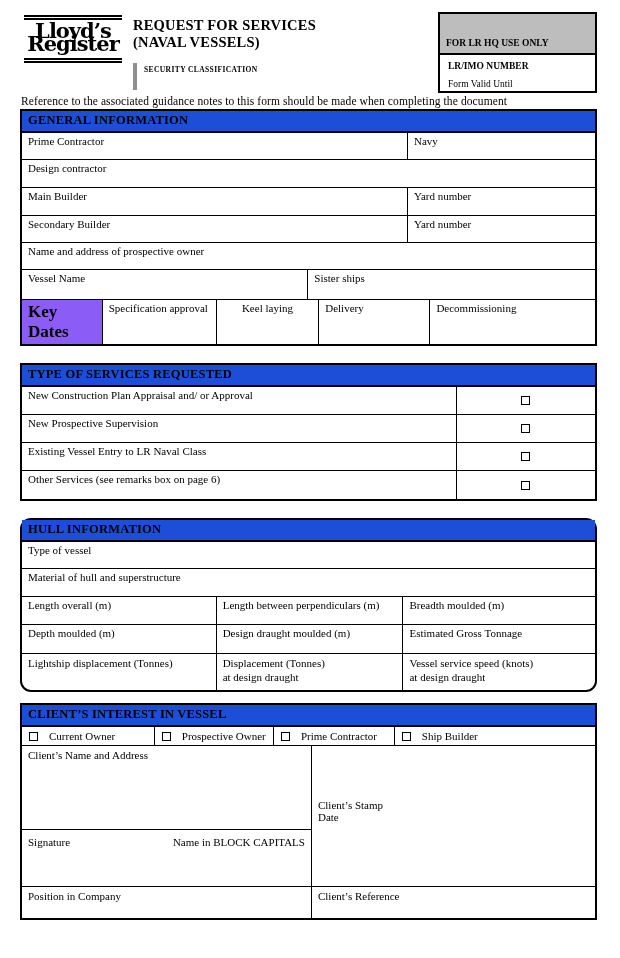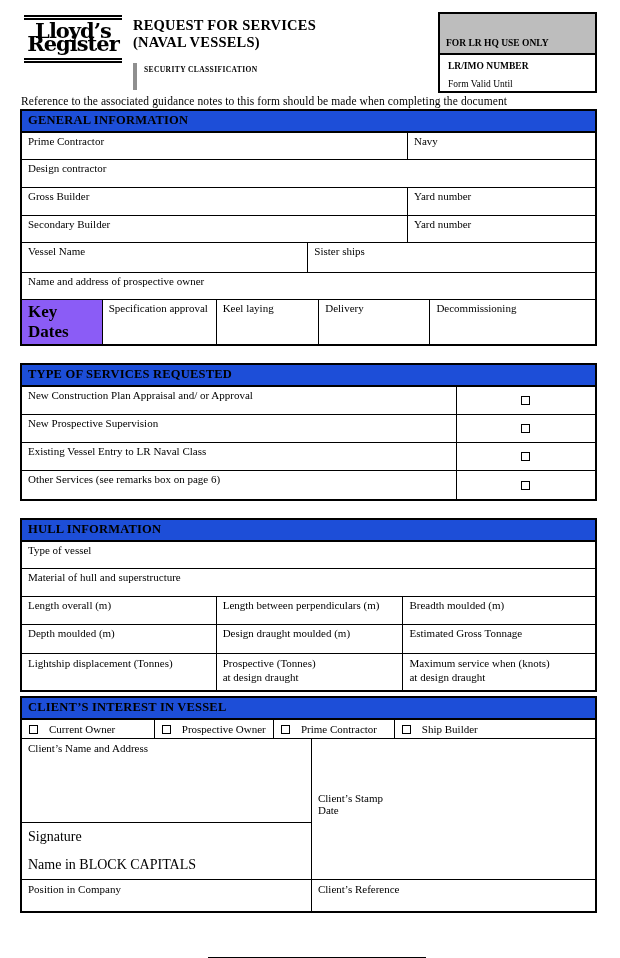--- a/index.html
+++ b/index.html
@@ -23,56 +23,56 @@
                border-bottom:2px solid #000; }
   .hqbox-body { padding:6px 8px 0; }
   .hq-lr { font-weight:bold; font-size:9.5px; margin-bottom:8px; }
   .hq-valid { font-size:9.5px; }
 
   .guidance { font-size:11.5px; margin:1px 0 2px 1px; letter-spacing:0.1px; }
 
   
   .sect { border:2px solid #000; width:577px; }
   .mb17 { margin-bottom:17px; }
-  .mb11 { margin-bottom:4px; }
+  .mb11 { margin-bottom:11px;border-radius:11px; }
   .sect-hdr { background:#1d4ed8; border-bottom:2px solid #000; font-weight:bold;
               font-size:12.5px; padding:2px 6px 3px; letter-spacing:0.2px; }
   .row { display:flex; border-bottom:1.5px solid #000; }
   .row.last { border-bottom:none; }
   .cell { padding:2px 6px; font-size:11px; }
   .cell.bl { border-left:1.5px solid #000; }
   .grow { flex:1; }
   .h27{min-height:27px} .h28{min-height:28px} .h29{min-height:29px}
   .h30{min-height:30px} .h36{min-height:36px} .h19{min-height:19px}
 
   
   .w67 { width:67.2%; } .w50 { width:49.8%; }
   .kd  { width:13.9%; background:#8b5cf6; font-weight:bold; font-size:17px; }
-  .kw1 { width:19.9%; } .kw2 { width:17.9%; } .kw3 { width:19.4%; }
+  .kw1 { width:19.9%; } .kw2 { width:17.9%;text-align:center; } .kw3 { width:19.4%; }
 
   
   .cbcell { width:24.3%; border-left:1.5px solid #000; display:flex;
             align-items:center; justify-content:center; }
   .cb { width:9px; height:9px; border:1.5px solid #000; display:inline-block; background:#fff; }
 
   
   .h1 { width:33.8%; } .h2 { width:32.6%; } .h3 { flex:1; }
 
   
   .rolecell { display:flex; align-items:center; border-left:1.5px solid #000;
               padding:0 4px 0 7px; font-size:11px; }
   .rolecell:first-child { border-left:none; }
   .rolecell .cb { margin-right:11px; flex:0 0 auto; }
   .r1{width:23.0%} .r2{width:19.9%} .r3{width:20.8%} .r4{width:21.1%} .r5{flex:1}
   .client-body { display:flex; }
   .cl-left { width:50.6%; border-right:1.5px solid #000; }
   .cl-right { flex:1; display:flex; flex-direction:column; }
   .cl-a { height:84px; border-bottom:1.5px solid #000; padding:3px 6px; font-size:11px; }
-  .cl-b { height:57px; border-bottom:1.5px solid #000; padding:6px; font-size:14px;
-          display:flex; flex-direction:column; justify-content:space-between; }
+  .cl-b { height:57px; border-bottom:1.5px solid #000; padding:6px; font-size:11px;
+          display:flex; flex-direction:row; justify-content:space-between; }
   .cl-c { height:31px; padding:3px 6px; font-size:11px; }
   .cr-a { height:141px; border-bottom:1.5px solid #000; padding:3px 6px 13px; font-size:11px;
           display:flex; flex-direction:column; justify-content:center; }
   .cr-b { height:31px; padding:3px 6px; font-size:11px; }
 
   
   .footer { margin-top:44px; display:flex; align-items:flex-start; width:577px; }
   .f-left { width:188px; font-size:11px; padding-top:5px; }
   .f-box { width:218px; border:2px solid #000; padding:3px 7px 9px; font-size:8px;
            font-weight:bold; letter-spacing:0.3px; }
@@ -116,47 +116,47 @@
         <span>Navy</span>
       </div>
     </div>
     <div class="row h28">
       <div class="cell grow">
         <span>Design contractor</span>
       </div>
     </div>
     <div class="row h28">
       <div class="cell w67">
-        <span>Gross Builder</span>
+        <span>Main Builder</span>
       </div>
       <div class="cell bl grow">
         <span>Yard number</span>
       </div>
     </div>
     <div class="row h27">
       <div class="cell w67">
         <span>Secondary Builder</span>
       </div>
       <div class="cell bl grow">
         <span>Yard number</span>
       </div>
     </div>
+    <div class="row h27">
+      <div class="cell grow">
+        <span>Name and address of prospective owner</span>
+      </div>
+    </div>
     <div class="row h30">
       <div class="cell w50">
         <span>Vessel Name</span>
       </div>
       <div class="cell bl grow">
         <span>Sister ships</span>
       </div>
     </div>
-    <div class="row h27">
-      <div class="cell grow">
-        <span>Name and address of prospective owner</span>
-      </div>
-    </div>
     <div class="row h30 last">
       <div class="cell kd">
         <span>Key Dates</span>
       </div>
       <div class="cell bl kw1">
         <span>Specification approval</span>
       </div>
       <div class="cell bl kw2">
         <span>Keel laying</span>
       </div>
@@ -237,25 +237,25 @@
       </div>
       <div class="cell bl h3">
         <span>Estimated Gross Tonnage</span>
       </div>
     </div>
     <div class="row h36 last">
       <div class="cell h1 two-line">
         <div>Lightship displacement (Tonnes)</div>
       </div>
       <div class="cell bl h2 two-line">
-        <div>Prospective (Tonnes)</div>
+        <div>Displacement (Tonnes)</div>
         <div>at design draught</div>
       </div>
       <div class="cell bl h3 two-line">
-        <div>Maximum service when (knots)</div>
+        <div>Vessel service speed (knots)</div>
         <div>at design draught</div>
       </div>
     </div>
   </div>
 
   <div class="sect">
     <div class="sect-hdr">CLIENT’S INTEREST IN VESSEL</div>
     <div class="row h19">
       <div class="rolecell r1">
         <span class="cb"></span>

